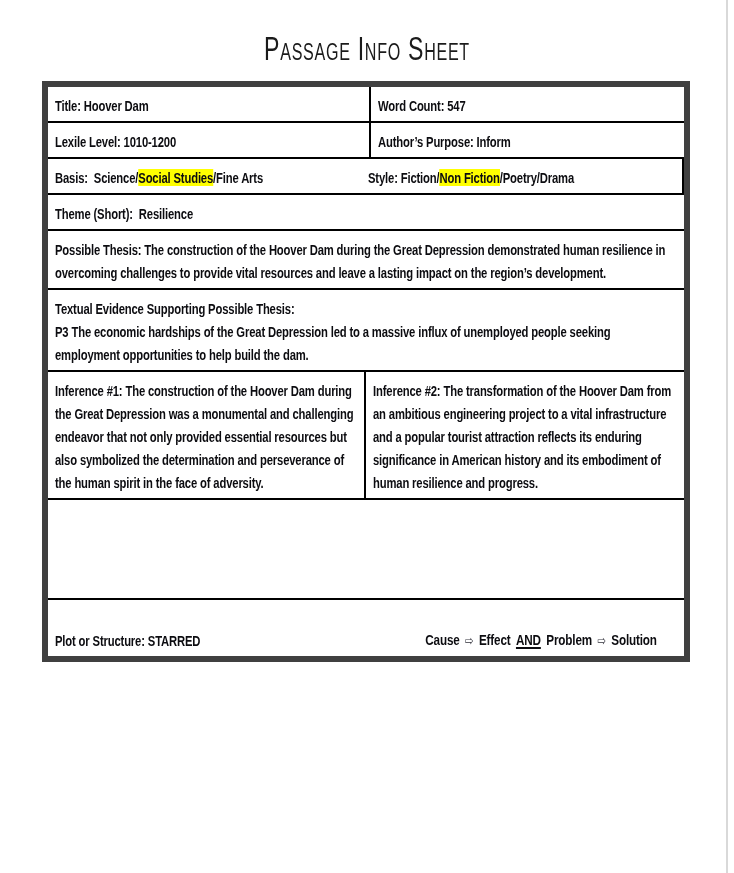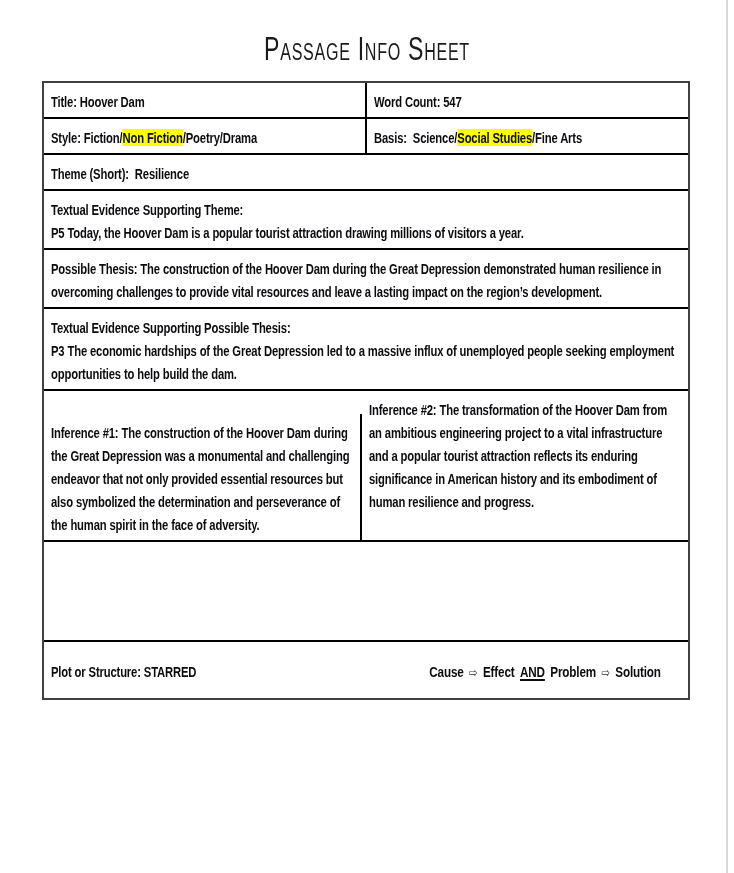--- a/index.html
+++ b/index.html
@@ -16,40 +16,40 @@
     position:absolute; top:30px; left:0; width:734px;
     margin:0; text-align:center;
     font-size:33px; font-weight:normal;
     font-variant:small-caps;
     letter-spacing:1px;
     transform:scaleX(0.70);
     color:#1b1b1b;
   }
   .sheet {
     position:absolute; left:42px; top:81px; width:648px;
-    border:2px solid #404040; background:#fff;
+    border:6px solid #404040; background:#fff;
   }
   .row { display:flex; border-bottom:2px solid #000; align-items:stretch; }
   .row:last-child { border-bottom:none; }
   .cell { padding:7px 7px 4px 7px; flex:1 1 auto; min-width:0; }
   .c2 .cell-l { flex:0 0 323px; max-width:323px; border-right:2px solid #000; }
-  .c2b .cell-l { flex:0 0 318px; max-width:318px; border-right:2px solid #000;margin-top:23px; }
+  .c2b .cell-l { flex:0 0 318px; max-width:318px; border-right:2px solid #000; }
   .cnd {
     display:block;
     transform:scaleX(0.75); transform-origin:0 0;
     width:133.3%;
     font-size:15px; font-weight:bold;
     line-height:23px; letter-spacing:-0.2px;
     white-space:pre-wrap;
   }
   .hl { background:#ffff00; }
   .r-a{min-height:34px}.r-b{min-height:35px}.r-c{min-height:36px}.r-d{min-height:31px}
   .r-e{min-height:58px}.r-f{min-height:49px}.r-g{min-height:54px}.r-h{min-height:78px}
   .r-i{min-height:119px}.r-j{min-height:100px}.r-k{min-height:33px}.r-l{min-height:56px}
-  .row-structure .cell { display:flex; align-items:center; }
+  .row-structure .cell { display:flex; align-items:flex-end; }
   .left-part {
     transform:scaleX(0.75); transform-origin:0 0;
     font-size:15px; font-weight:bold; line-height:23px;
     white-space:nowrap; letter-spacing:-0.2px;
   }
   .right-part {
     margin-left:auto; margin-right:20px;
     transform:scaleX(0.78); transform-origin:100% 0;
     font-size:15px; font-weight:bold; line-height:23px;
     white-space:nowrap; letter-spacing:-0.2px;
@@ -73,43 +73,45 @@
 
     <div class="row c2 r-a">
       <div class="cell cell-l">
         <span class="cnd">Title: Hoover Dam</span>
       </div>
       <div class="cell">
         <span class="cnd">Word Count: 547</span>
       </div>
     </div>
 
+    <div class="row c2 r-b">
+      <div class="cell cell-l">
+        <span class="cnd">Lexile Level: 1010-1200</span>
+      </div>
+      <div class="cell">
+        <span class="cnd">Author’s Purpose: Inform</span>
+      </div>
+    </div>
 
     <div class="row c2 r-c">
+      <div class="cell">
+        <span class="cnd"><span>Basis:  Science/</span><span class="hl">Social Studies</span><span>/Fine Arts</span></span>
+      </div>
       <div class="cell cell-l">
         <span class="cnd"><span>Style: Fiction/</span><span class="hl">Non Fiction</span><span>/Poetry/Drama</span></span>
-      </div>
-      <div class="cell">
-        <span class="cnd"><span>Basis:  Science/</span><span class="hl">Social Studies</span><span>/Fine Arts</span></span>
       </div>
     </div>
 
     <div class="row r-d">
       <div class="cell">
         <span class="cnd">Theme (Short):  Resilience</span>
       </div>
     </div>
 
 
-    <div class="row r-f">
-      <div class="cell">
-        <span class="cnd">Textual Evidence Supporting Theme:
-P5 Today, the Hoover Dam is a popular tourist attraction drawing millions of visitors a year.</span>
-      </div>
-    </div>
 
     <div class="row r-g">
       <div class="cell">
         <span class="cnd">Possible Thesis: The construction of the Hoover Dam during the Great Depression demonstrated human resilience in overcoming challenges to provide vital resources and leave a lasting impact on the region’s development.</span>
       </div>
     </div>
 
     <div class="row r-h">
       <div class="cell">
         <span class="cnd">Textual Evidence Supporting Possible Thesis:

